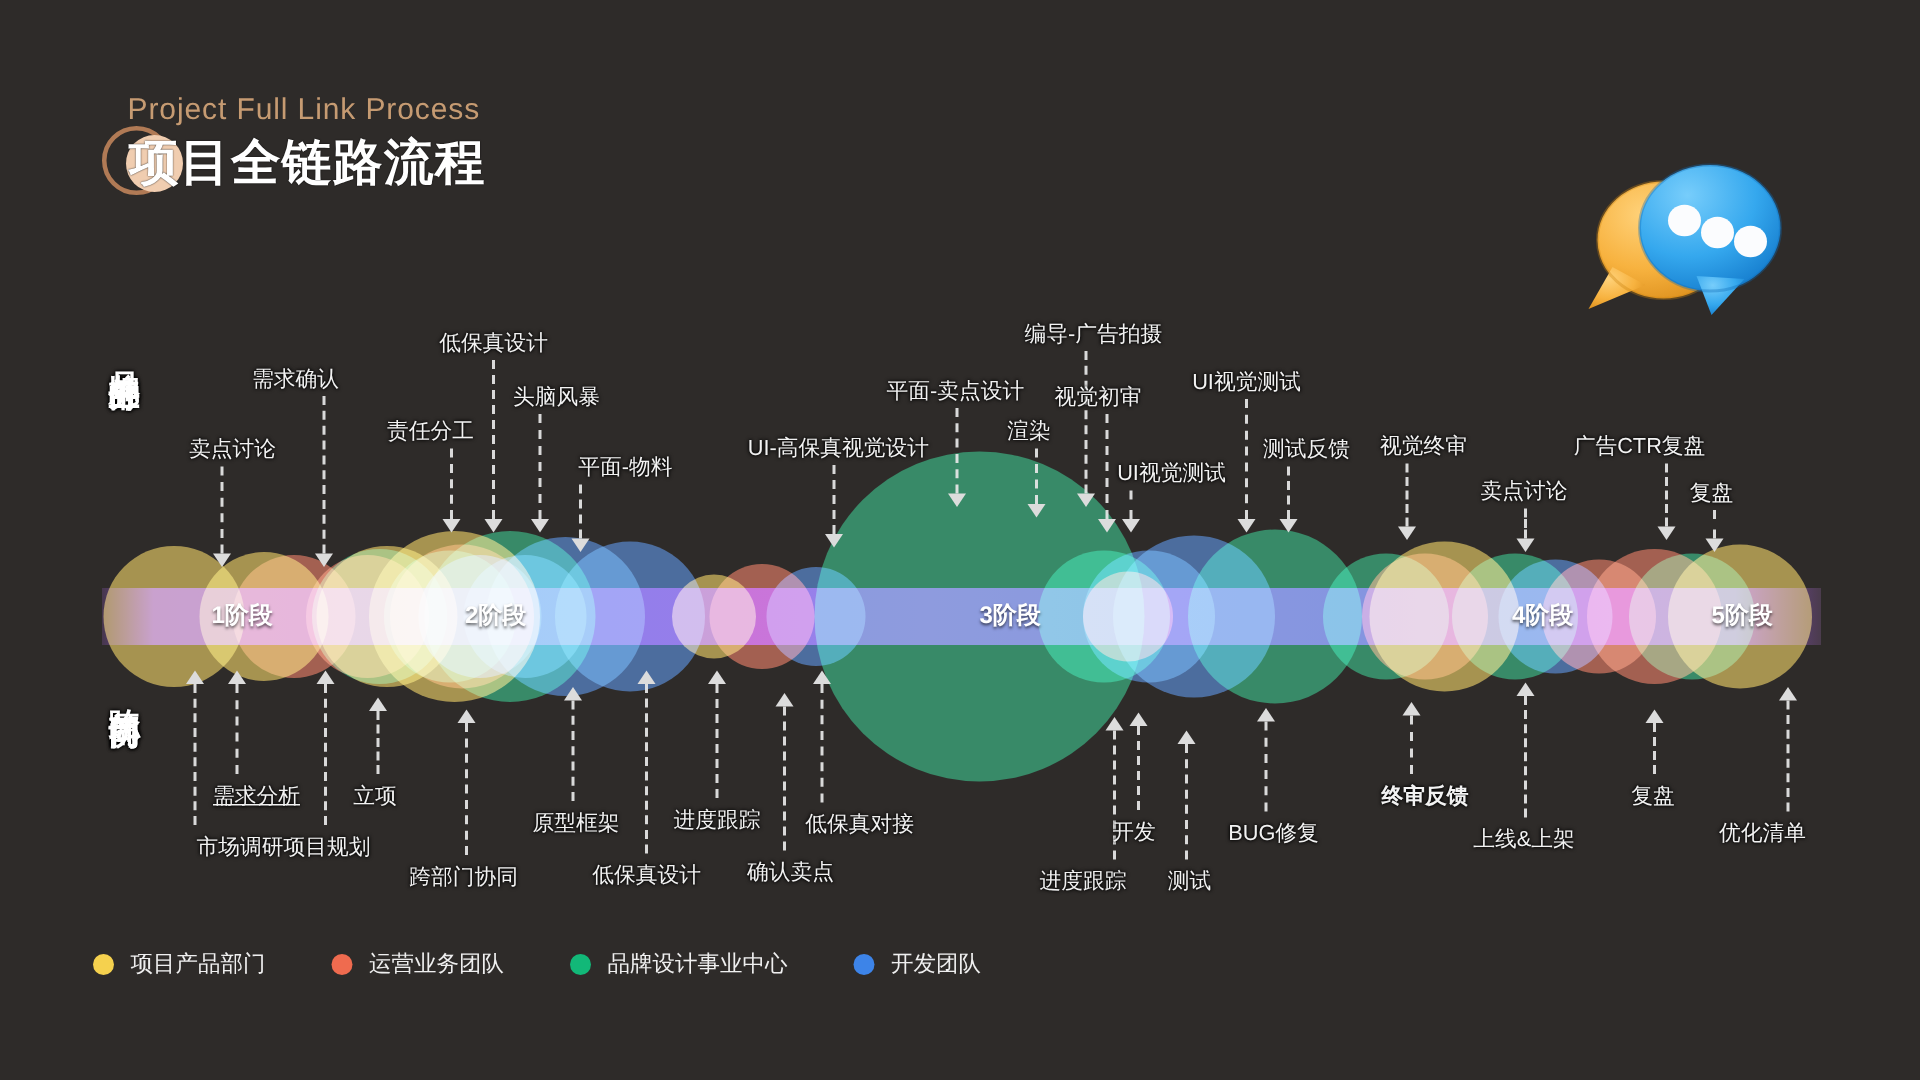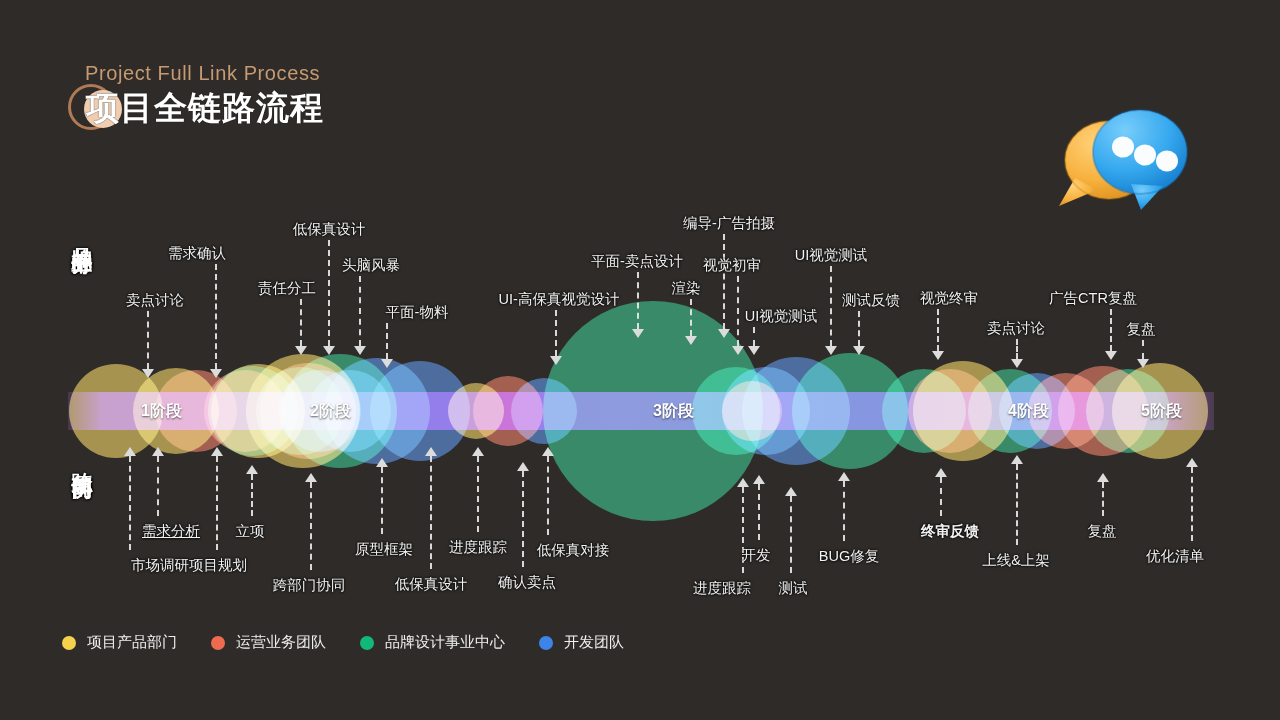--- a/index.html
+++ b/index.html
@@ -78,21 +78,21 @@
   .cal.top{transform:translateX(-50%);}
   .cal.bot{transform:translateX(-50%);}
   .lead{position:absolute;width:0;border-left:2px dashed #e8e8e8;opacity:.92;}
   .arrow{position:absolute;width:0;height:0;}
   .arrow.down{border-left:6px solid transparent;border-right:6px solid transparent;
               border-top:9px solid #dcdcdc;}
   .arrow.up{border-left:6px solid transparent;border-right:6px solid transparent;
             border-bottom:9px solid #dcdcdc;}
 
   
-  .legend{position:absolute;left:62px;top:633px;display:flex;align-items:center;gap:0px;}
+  .legend{position:absolute;left:62px;top:633px;display:flex;align-items:center;gap:10px;}
   .lg-item{display:flex;align-items:center;margin-right:34px;}
   .lg-dot{width:14px;height:14px;border-radius:50%;margin-right:11px;flex:0 0 auto;}
   .lg-txt{font-size:15px;color:#efefef;white-space:nowrap;}
 </style>
 </head>
 <body>
 
 <div id="stage">
 
   <div class="hdr">

